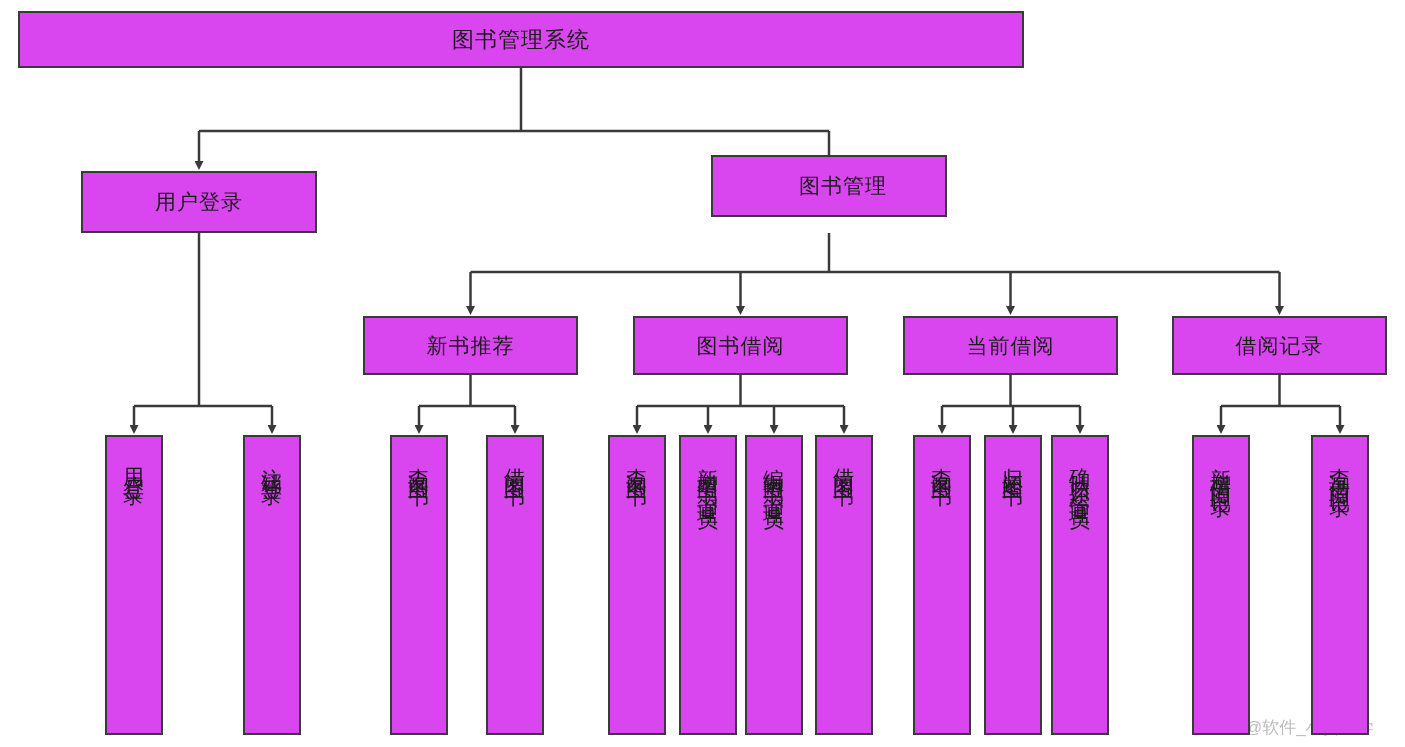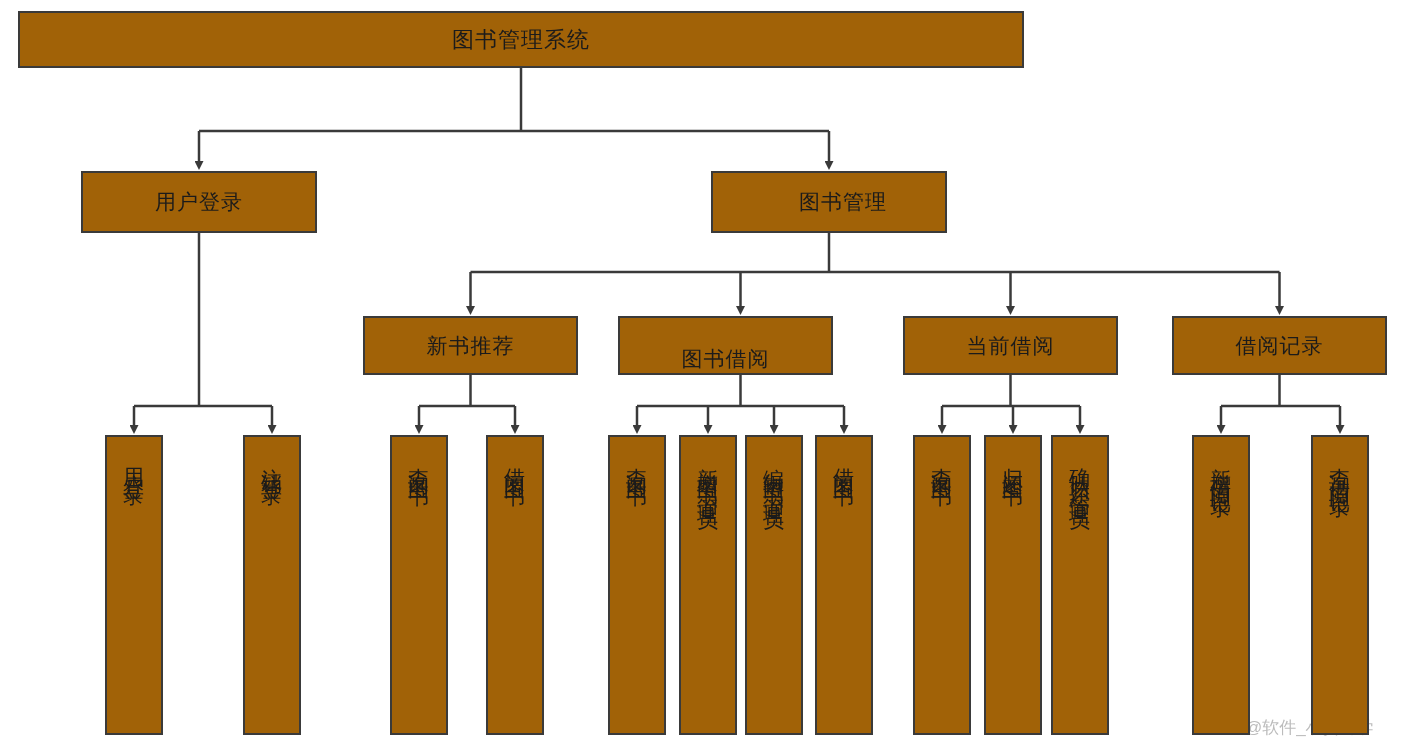--- a/index.html
+++ b/index.html
@@ -22,21 +22,21 @@
     position: absolute;
     left: 0;
     top: 0;
     width: 1405px;
     height: 747px;
     pointer-events: none;
   }
   .node {
     position: absolute;
     box-sizing: border-box;
-    background: #a16207;
+    background: #d946ef;
     border: 2px solid #3a3a3a;
     display: flex;
     align-items: center;
     justify-content: center;
     color: #1b1b1b;
   }
   .node.horiz {
     font-size: 21px;
     letter-spacing: 1px;
   }
@@ -113,27 +113,27 @@
   </svg>
 
   <div class="watermark" style="left: 1192px; top: 716px;">CSDN @软件_小贺同学</div>
 
 <div class="node horiz root" style="left: 18px; top: 11px; width: 1006px; height: 57px;">
       <span class="hlabel">图书管理系统</span>
     </div>
     <div class="node horiz" style="left: 81px; top: 171px; width: 236px; height: 62px;">
       <span class="hlabel">用户登录</span>
     </div>
-    <div class="node horiz" style="left: 711px; top: 171px; width: 236px; height: 62px; padding-left: 28px;">
+    <div class="node horiz" style="left: 711px; top: 155px; width: 236px; height: 62px; padding-left: 28px;">
       <span class="hlabel">图书管理</span>
     </div>
     <div class="node horiz" style="left: 363px; top: 316px; width: 215px; height: 59px; align-items: center;">
       <span class="hlabel">新书推荐</span>
     </div>
-    <div class="node horiz" style="left: 618px; top: 316px; width: 215px; height: 59px; align-items: flex-end;">
+    <div class="node horiz" style="left: 633px; top: 316px; width: 215px; height: 59px;">
       <span class="hlabel">图书借阅</span>
     </div>
     <div class="node horiz" style="left: 903px; top: 316px; width: 215px; height: 59px;">
       <span class="hlabel">当前借阅</span>
     </div>
     <div class="node horiz" style="left: 1172px; top: 316px; width: 215px; height: 59px;">
       <span class="hlabel">借阅记录</span>
     </div>
     <div class="node vert" style="left: 105px; top: 435px; width: 58px; height: 300px;">
       <span class="vlabel">用户登录</span>

